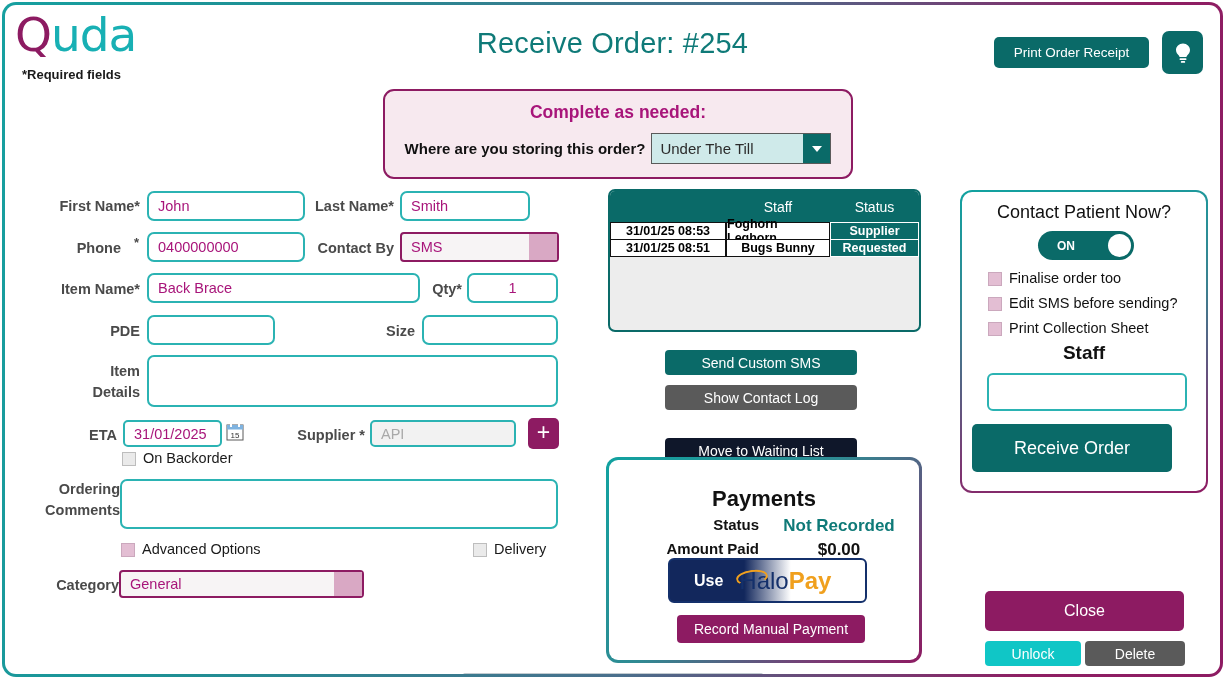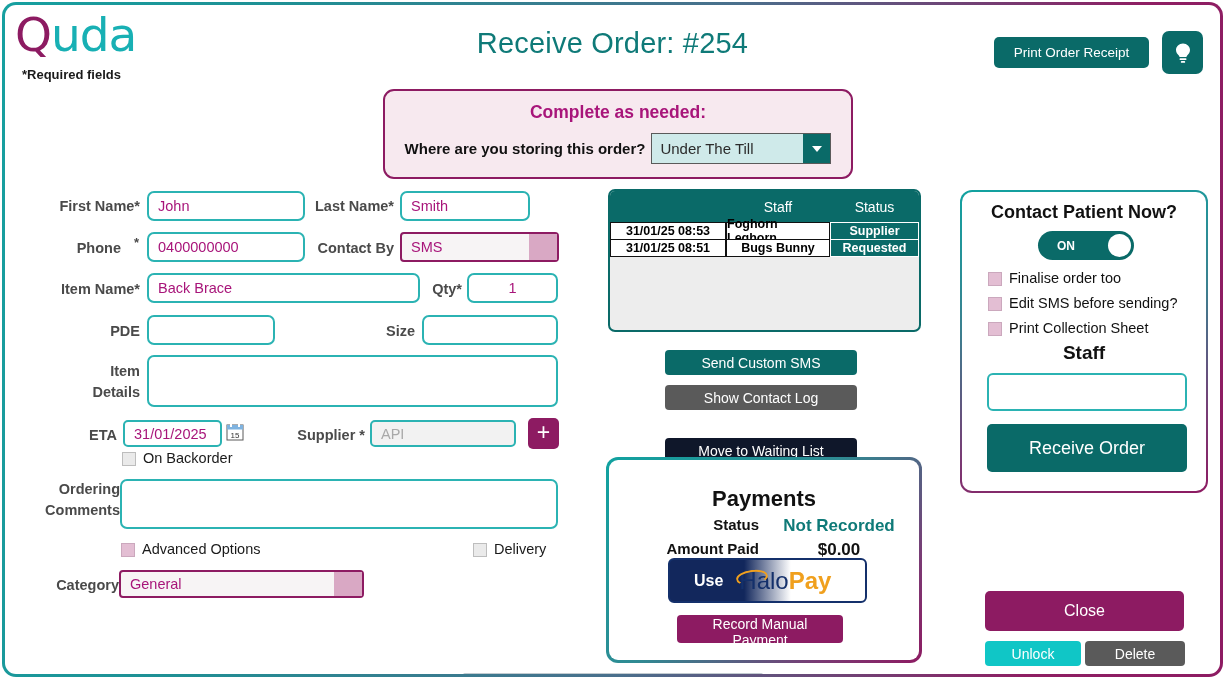--- a/index.html
+++ b/index.html
@@ -144,49 +144,49 @@
   }
   .halopay .use{color:#fff;font-weight:bold;font-size:16px;margin-left:24px;}
   .halopay .mark{margin-left:16px;font-size:24px;position:relative;}
   .halopay .halo{color:#14306b;font-weight:400;}
   .halopay .pay{color:#f0a01e;font-weight:bold;}
   .halopay .swoosh{
     position:absolute;left:-3px;top:3px;width:28px;height:11px;border:2px solid #f0a01e;
     border-radius:50%;border-bottom-color:transparent;transform:rotate(-8deg);
   }
   .rec-btn{
-    position:absolute;left:68px;top:155px;width:166px;height:28px;border-radius:4px;
+    position:absolute;left:68px;top:155px;width:188px;height:28px;border-radius:4px;
     background:#8d1b62;color:#fff;font-size:14px;
   }
 
   
   .right-panel{
     position:absolute;left:955px;top:185px;width:248px;height:303px;
     box-sizing:border-box;border-radius:12px;padding:2px;
     background:linear-gradient(170deg,#11a2a0 0%,#3b8190 40%,#7a3a74 78%,#8d1b62 100%);
   }
   .right-inner{background:#fff;border-radius:10px;width:100%;height:100%;position:relative;}
-  .rp-title{text-align:center;font-size:18px;font-weight:bold;color:#111;padding-top:10px;}
+  .rp-title{text-align:center;font-size:18px;font-weight:normal;color:#111;padding-top:10px;}
   .toggle{
     position:absolute;left:76px;top:39px;width:96px;height:29px;border-radius:15px;
     background:#0a6a68;display:flex;align-items:center;
   }
   .toggle .t-txt{color:#fff;font-weight:bold;font-size:12px;margin-left:19px;}
   .toggle .knob{
     position:absolute;right:3px;width:23px;height:23px;border-radius:50%;background:#fff;
   }
   .rp-cbx{position:absolute;left:26px;width:14px;height:14px;background:#e3bed3;border:1px solid #cba8bd;box-sizing:border-box;}
   .rp-cbx-lbl{position:absolute;left:47px;font-size:14.5px;color:#111;}
   .staff-title{position:absolute;left:0;right:0;top:150px;text-align:center;font-size:19px;font-weight:bold;color:#111;}
   .staff-input{
     position:absolute;left:25px;top:181px;width:200px;height:38px;box-sizing:border-box;
     border:2px solid #2bb3b3;border-radius:6px;background:#fff;
   }
   .receive-btn{
-    position:absolute;left:25px;top:232px;width:200px;height:48px;border-radius:5px;
+    position:absolute;left:10px;top:232px;width:200px;height:48px;border-radius:5px;
     background:#0a6a68;color:#fff;font-size:18px;
   }
 
   
   .close-btn{position:absolute;left:980px;top:586px;width:199px;height:40px;border-radius:5px;background:#8d1b62;color:#fff;font-size:16px;}
   .unlock-btn{position:absolute;left:980px;top:636px;width:96px;height:25px;border-radius:4px;background:#10c6c6;color:#fff;font-size:14px;}
   .delete-btn{position:absolute;left:1080px;top:636px;width:100px;height:25px;border-radius:4px;background:#5a5a5a;color:#fff;font-size:14px;}
 </style>
 </head>
 <body>

